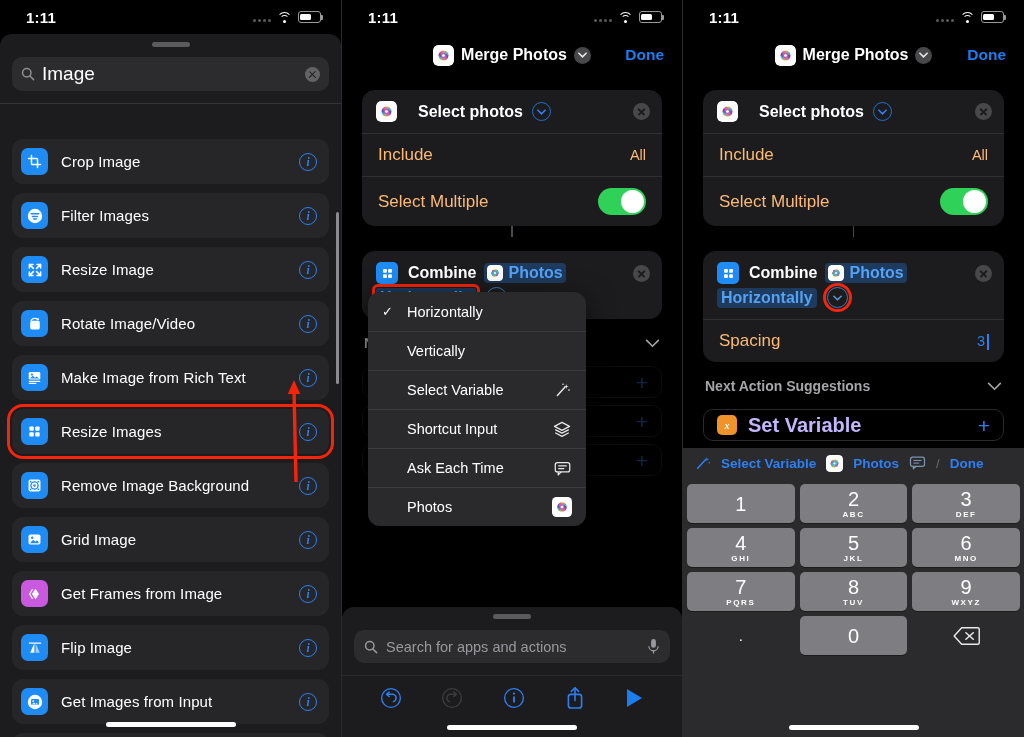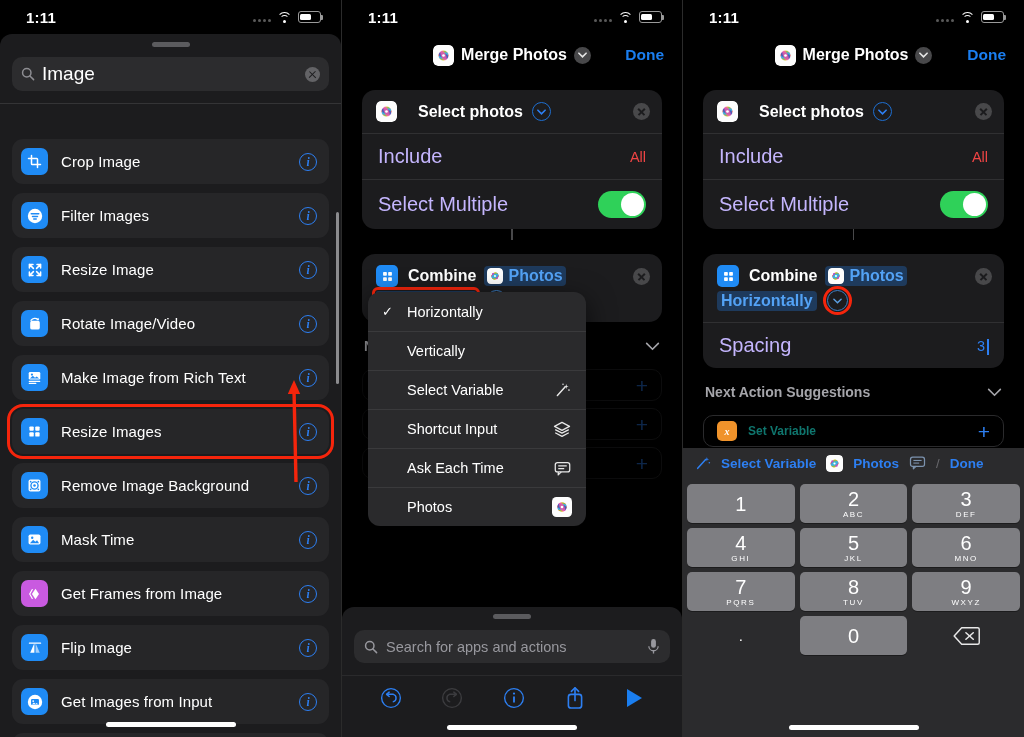--- a/index.html
+++ b/index.html
@@ -82,22 +82,22 @@
   .card-head .t{ color:#fff; font-size:16px; font-weight:700; margin-left:21px; }
   .chev-circ-blue{ width:19px; height:19px; border-radius:50%; border:1.4px solid #1f6fd0;
               margin-left:9px; display:flex; align-items:center; justify-content:center; }
   .close-x{ margin-left:auto; width:17px; height:17px; border-radius:50%; background:#48484a;
             position:relative; }
   .close-x::before,.close-x::after{ content:""; position:absolute; left:4px; top:8px;
             width:9px; height:1.5px; background:#1c1c1e; }
   .close-x::before{ transform:rotate(45deg); } .close-x::after{ transform:rotate(-45deg); }
   .crow{ display:flex; align-items:center; justify-content:space-between;
          padding:11px 16px; border-top:1px solid #303032; }
-  .crow .k{ color:#c4b5fd; font-size:20px; }
-  .crow .v{ color:#ef4444; font-size:14.5px; }
+  .crow .k{ color:#fdba74; font-size:17px; }
+  .crow .v{ color:#fdba74; font-size:14.5px; }
   .crow .vnum{ color:#2d7ff2; font-size:14.5px; position:relative; padding-right:3px; }
   .caret{ position:absolute; right:-1px; top:1px; width:1.6px; height:16px; background:#2d7ff2; }
   .toggle{ width:48px; height:27px; border-radius:14px; background:#2fd159; position:relative; }
   .toggle i{ position:absolute; right:2px; top:2px; width:23px; height:23px; border-radius:50%;
              background:#fff; }
   .connector{ width:1.5px; height:11px; background:#48484a; margin:0 auto; }
   .combine-head{ display:flex; align-items:center; padding:11px 12px 2px 14px; flex-wrap:wrap; }
   .combine-head .w{ color:#fff; font-size:16px; font-weight:700; margin-left:10px; }
   .tok{ background:#1e3a5c; color:#53a2f5; font-size:16px; font-weight:600; border-radius:4px;
         padding:1px 3px; margin-left:8px; display:inline-flex; align-items:center; gap:5px; }
@@ -106,21 +106,21 @@
         padding:1px 4px; }
   .redbox{ outline:3px solid #f5250c; outline-offset:1px; border-radius:2px; }
   .ring{ width:21px; height:21px; border-radius:50%; border:1.5px solid #3e7fc4;
          display:flex; align-items:center; justify-content:center; }
   .nas{ display:flex; align-items:center; justify-content:space-between;
         padding:16px 22px 8px; }
   .nas .t{ color:#a5a5aa; font-size:14px; font-weight:700; }
   .sugg{ margin:7px 20px 0; height:32px; border:1px solid #2a2a2c; border-radius:10px;
          display:flex; align-items:center; padding:0 13px; }
   .sugg .si{ width:20px; height:20px; border-radius:5px; flex:0 0 auto; }
-  .sugg .sl{ color:#0f766e; font-size:12px; font-weight:600; margin-left:11px; }
+  .sugg .sl{ color:#c4b5fd; font-size:20px; font-weight:600; margin-left:11px; }
   .plus{ margin-left:auto; color:#2d7ff2; font-size:21px; line-height:1; font-weight:300; }
   .dim{ opacity:.30; }
 
   
   .menu{ position:absolute; left:26px; top:292px; width:218px; background:#2a2a2c;
          border-radius:12px; overflow:hidden; box-shadow:0 8px 28px rgba(0,0,0,.65); }
   .mi{ height:39px; display:flex; align-items:center; padding:0 14px; color:#fff;
        font-size:14.5px; border-top:1px solid #3a3a3c; }
   .mi:first-child{ border-top:none; }
   .mi .ck{ width:16px; flex:0 0 auto; font-size:13px; }
@@ -145,21 +145,21 @@
          display:flex; align-items:center; gap:10px; padding:0 12px; }
   .kbaccess .b{ color:#2d7ff2; font-size:13.5px; font-weight:600; }
   .kbaccess .slash{ color:#6a6a6e; font-size:13px; }
   .keypad{ position:absolute; left:0; right:0; top:478px; bottom:0; background:#2b2b2d;
          padding:6px 4px 0; }
   .kprow{ display:flex; gap:5px; margin-bottom:5px; }
   .key{ flex:1; height:39px; background:#7e7e82; border-radius:5px; color:#fff;
         display:flex; flex-direction:column; align-items:center; justify-content:center;
         box-shadow:0 1px 0 rgba(0,0,0,.35); }
   .key .n{ font-size:20px; line-height:20px; font-weight:400; }
-  .key .s{ font-size:8px; letter-spacing:1.6px; font-weight:400; margin-top:1px; }
+  .key .s{ font-size:8px; letter-spacing:1.6px; font-weight:700; margin-top:1px; }
   .key.blank{ background:transparent; box-shadow:none; }
   .key.blank .n{ font-size:20px; }
 </style>
 </head>
 <body>
 
 <div class="stage">
 
   <div class="panel p1">
 
@@ -292,21 +292,21 @@
         </div>
 
         <div class="arow">
           <div class="aicon">
             <svg viewBox="0 0 20 20" width="17" height="17">
               <rect x="3" y="4.2" width="14" height="11.6" rx="2" fill="#fff"></rect>
               <circle cx="7.3" cy="8" r="1.4" fill="#1f8bf5"></circle>
               <path d="M4.6 14.4 L8.4 10.2 L11 12.6 L13 10.8 L15.4 14.4 Z" fill="#1f8bf5"></path>
             </svg>
           </div>
-          <div class="alabel">Mask Time</div>
+          <div class="alabel">Grid Image</div>
           <div class="info-i">i</div>
         </div>
 
         <div class="arow">
           <div class="aicon purple">
             <svg viewBox="0 0 20 20" width="16" height="16">
               <path d="M10.6 3.4 L15 10 L10.6 16.6 L6.2 10 Z" fill="#fff"></path>
               <path d="M6.6 4.4 L3.4 10 L6.6 15.6" fill="none" stroke="#fff" stroke-width="1.5" stroke-linecap="round"></path>
             </svg>
           </div>

